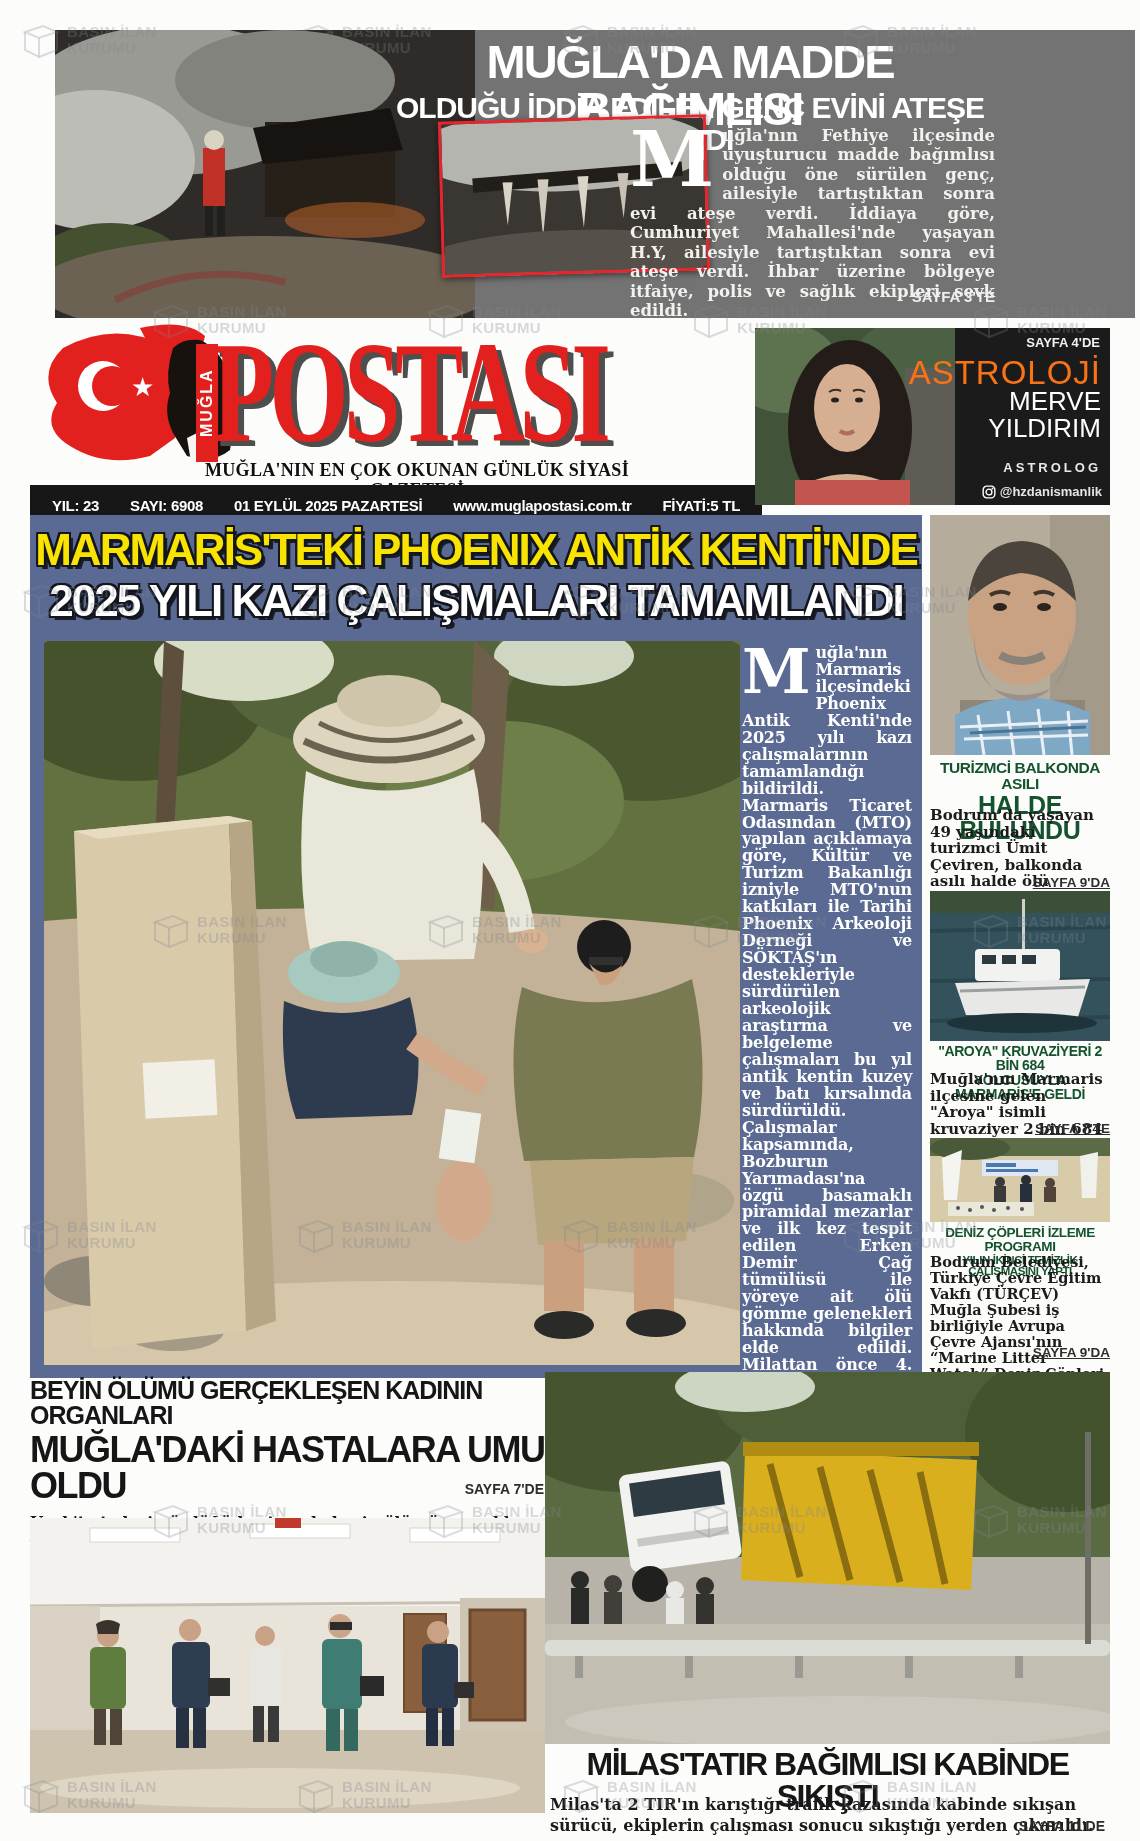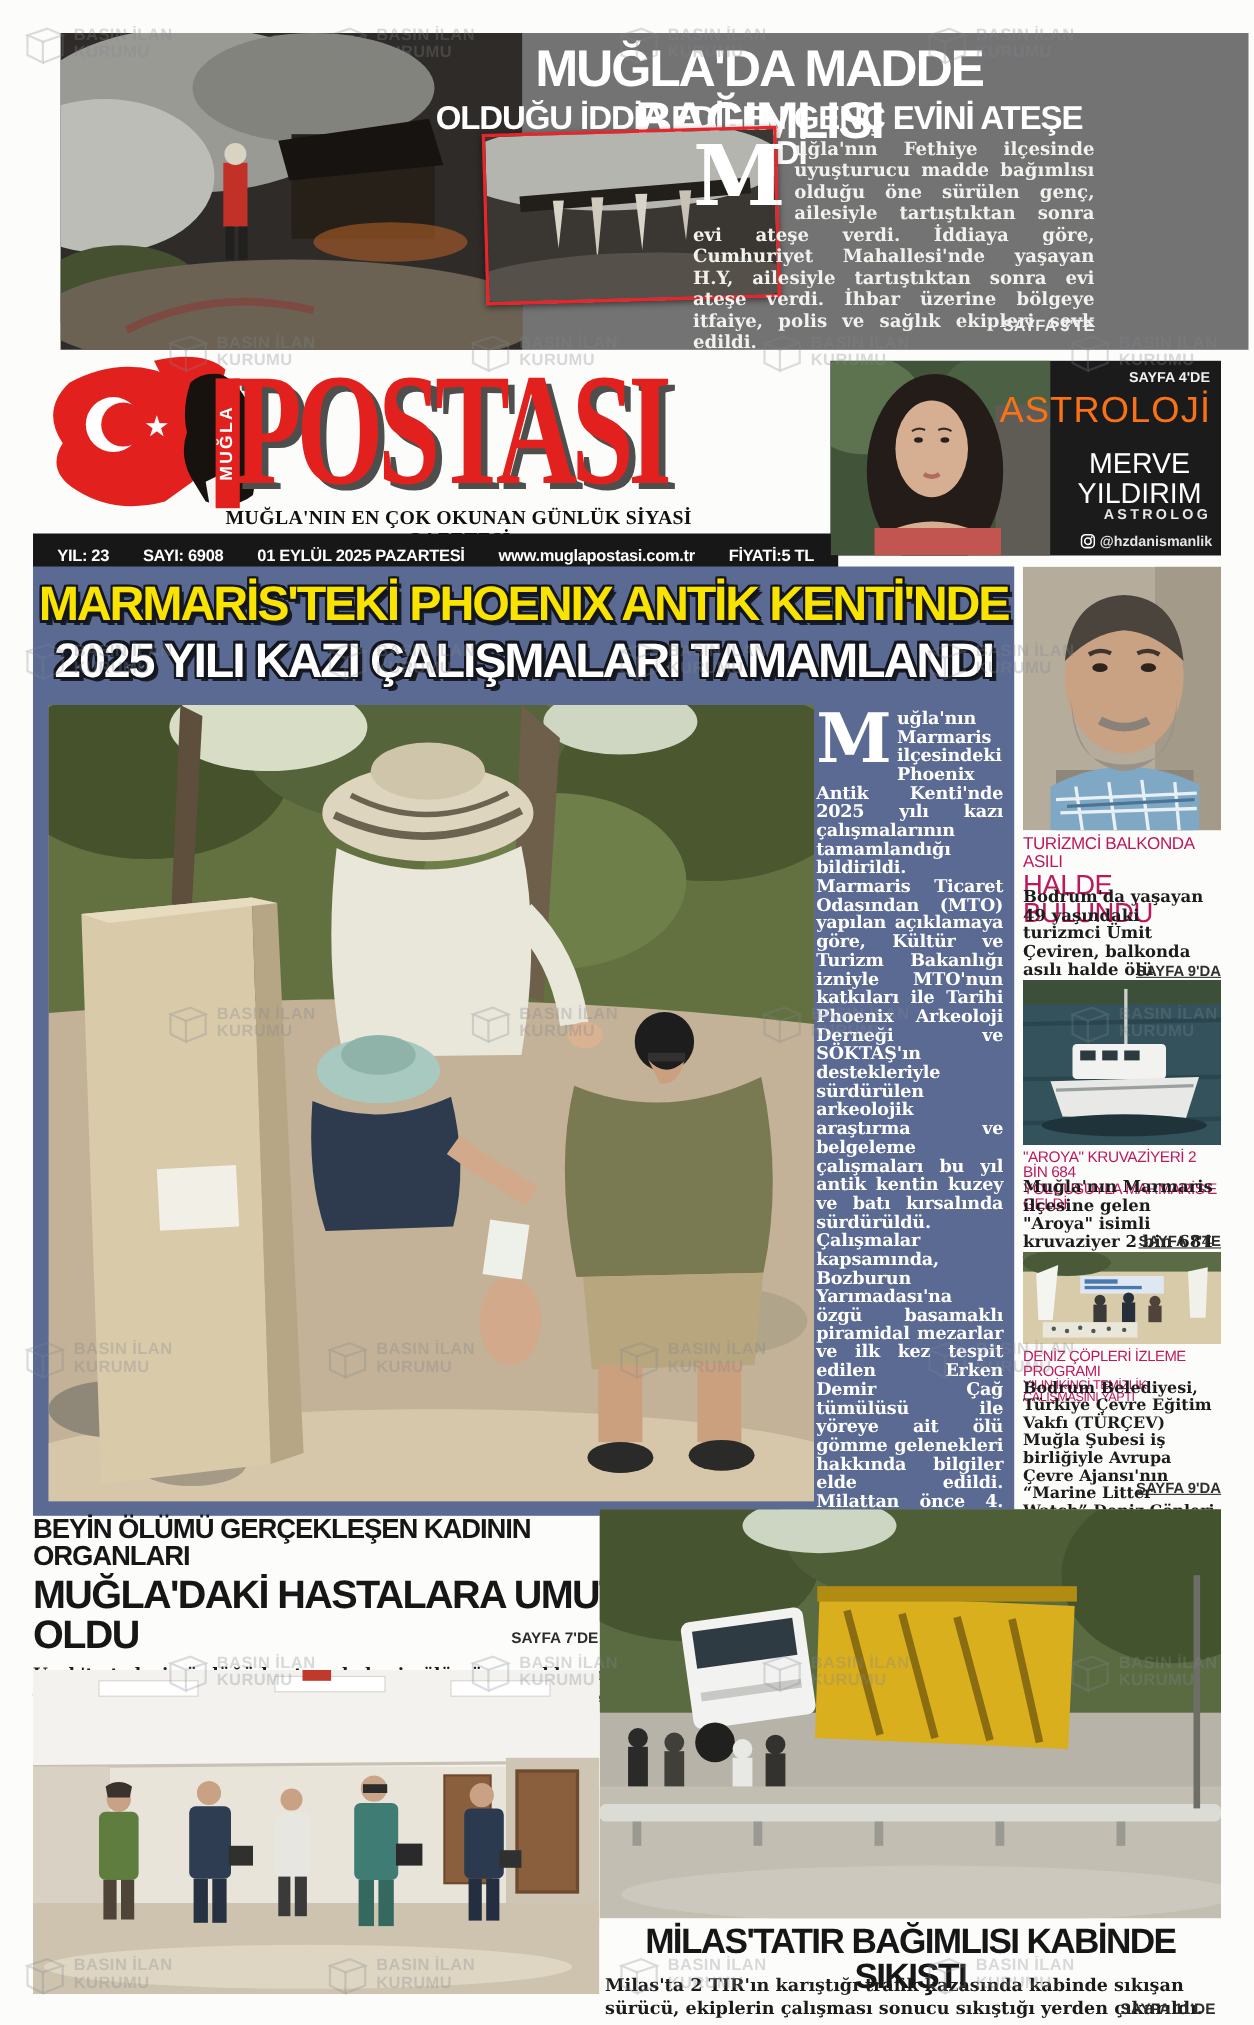--- a/index.html
+++ b/index.html
@@ -40,21 +40,21 @@
   #slogan{left:192px;top:461px;width:450px;text-align:center;color:#101010;
       font:bold 18px/1.1 "Liberation Serif",serif;letter-spacing:.3px;}
   #dateline{left:30px;top:485px;width:732px;height:40px;background:#171717;display:flex;
       align-items:center;justify-content:space-between;padding:0 22px;box-sizing:border-box;}
   #dateline span{color:#fff;font:bold 15px "Liberation Sans",sans-serif;letter-spacing:-.3px;}
 
   
   #astro-box{left:755px;top:328px;width:355px;height:177px;background:#1b1b1b;overflow:hidden;}
   #astro-ref{right:10px;top:7px;color:#f0f0f0;font:bold 13px "Liberation Sans",sans-serif;}
   #astro-title{right:9px;top:26px;color:#f97316;font:300 33px "Liberation Sans",sans-serif;letter-spacing:1px;}
-  #astro-name{right:9px;top:80px;width:130px;text-align:center;color:#fff;
+  #astro-name{right:9px;top:60px;width:130px;text-align:right;color:#fff;
       font:500 26px/1.05 "Liberation Sans",sans-serif;}
   #astro-role{right:9px;top:132px;color:#e8e8e8;font:bold 13px "Liberation Sans",sans-serif;letter-spacing:3px;}
   #astro-handle{right:8px;bottom:6px;display:flex;align-items:flex-end;gap:4px;color:#e5e5e5;
       font:bold 13px "Liberation Sans",sans-serif;}
   #astro-handle svg{width:14px;height:14px;}
 
   
   #main-box{left:30px;top:515px;width:892px;height:863px;background:#5a6a92;overflow:hidden;}
   .main-h{left:0;width:892px;text-align:center;font-weight:bold;font-size:44px;
           letter-spacing:-2px;line-height:1;}
@@ -63,21 +63,21 @@
           4px 4px 0 rgba(12,14,20,.85);}
   #main-h1{top:13px;color:#f9e300;}
   #main-h2{top:64px;color:#ffffff;}
   #main-photo{left:14px;top:126px;width:696px;height:724px;}
   #main-col{left:712px;top:130px;width:170px;color:#fff;
       font:bold 16px/1.06 "DejaVu Serif","Liberation Serif",serif;text-align:justify;letter-spacing:-.2px;}
   #main-col .dropcap{float:left;font:bold 62px/0.78 "DejaVu Serif",serif;margin:3px 5px 0 0;color:#fff;}
 
   
   #sidebar{left:930px;top:515px;width:180px;height:845px;}
-  .sb-title{color:#be185d;font-weight:normal;letter-spacing:-.4px;line-height:1.02;}
+  .sb-title{color:#14532d;font-weight:bold;letter-spacing:-.4px;line-height:1.02;text-align:center;}
   .sb-body{color:#1c1c1c;font:bold 15px/1.1 "DejaVu Serif","Liberation Serif",serif;}
   .sb-ref{text-align:right;color:#2e2e2e;font:bold 13.5px "Liberation Sans",sans-serif;text-decoration:underline;}
   #sb-photo-1{left:0;top:0;width:180px;height:240px;}
   #sb1-t{left:0;top:245px;width:180px;}
   #sb1-t .l1{font-size:15.5px;display:block;}
   #sb1-t .l2{font-size:25px;display:block;margin-top:1px;}
   #sb1-b{left:0;top:292px;width:180px;}
   #sb1-r{left:0;top:360px;width:180px;}
   #sb-photo-2{left:0;top:376px;width:180px;height:150px;}
   #sb2-t{left:0;top:529px;width:180px;}

